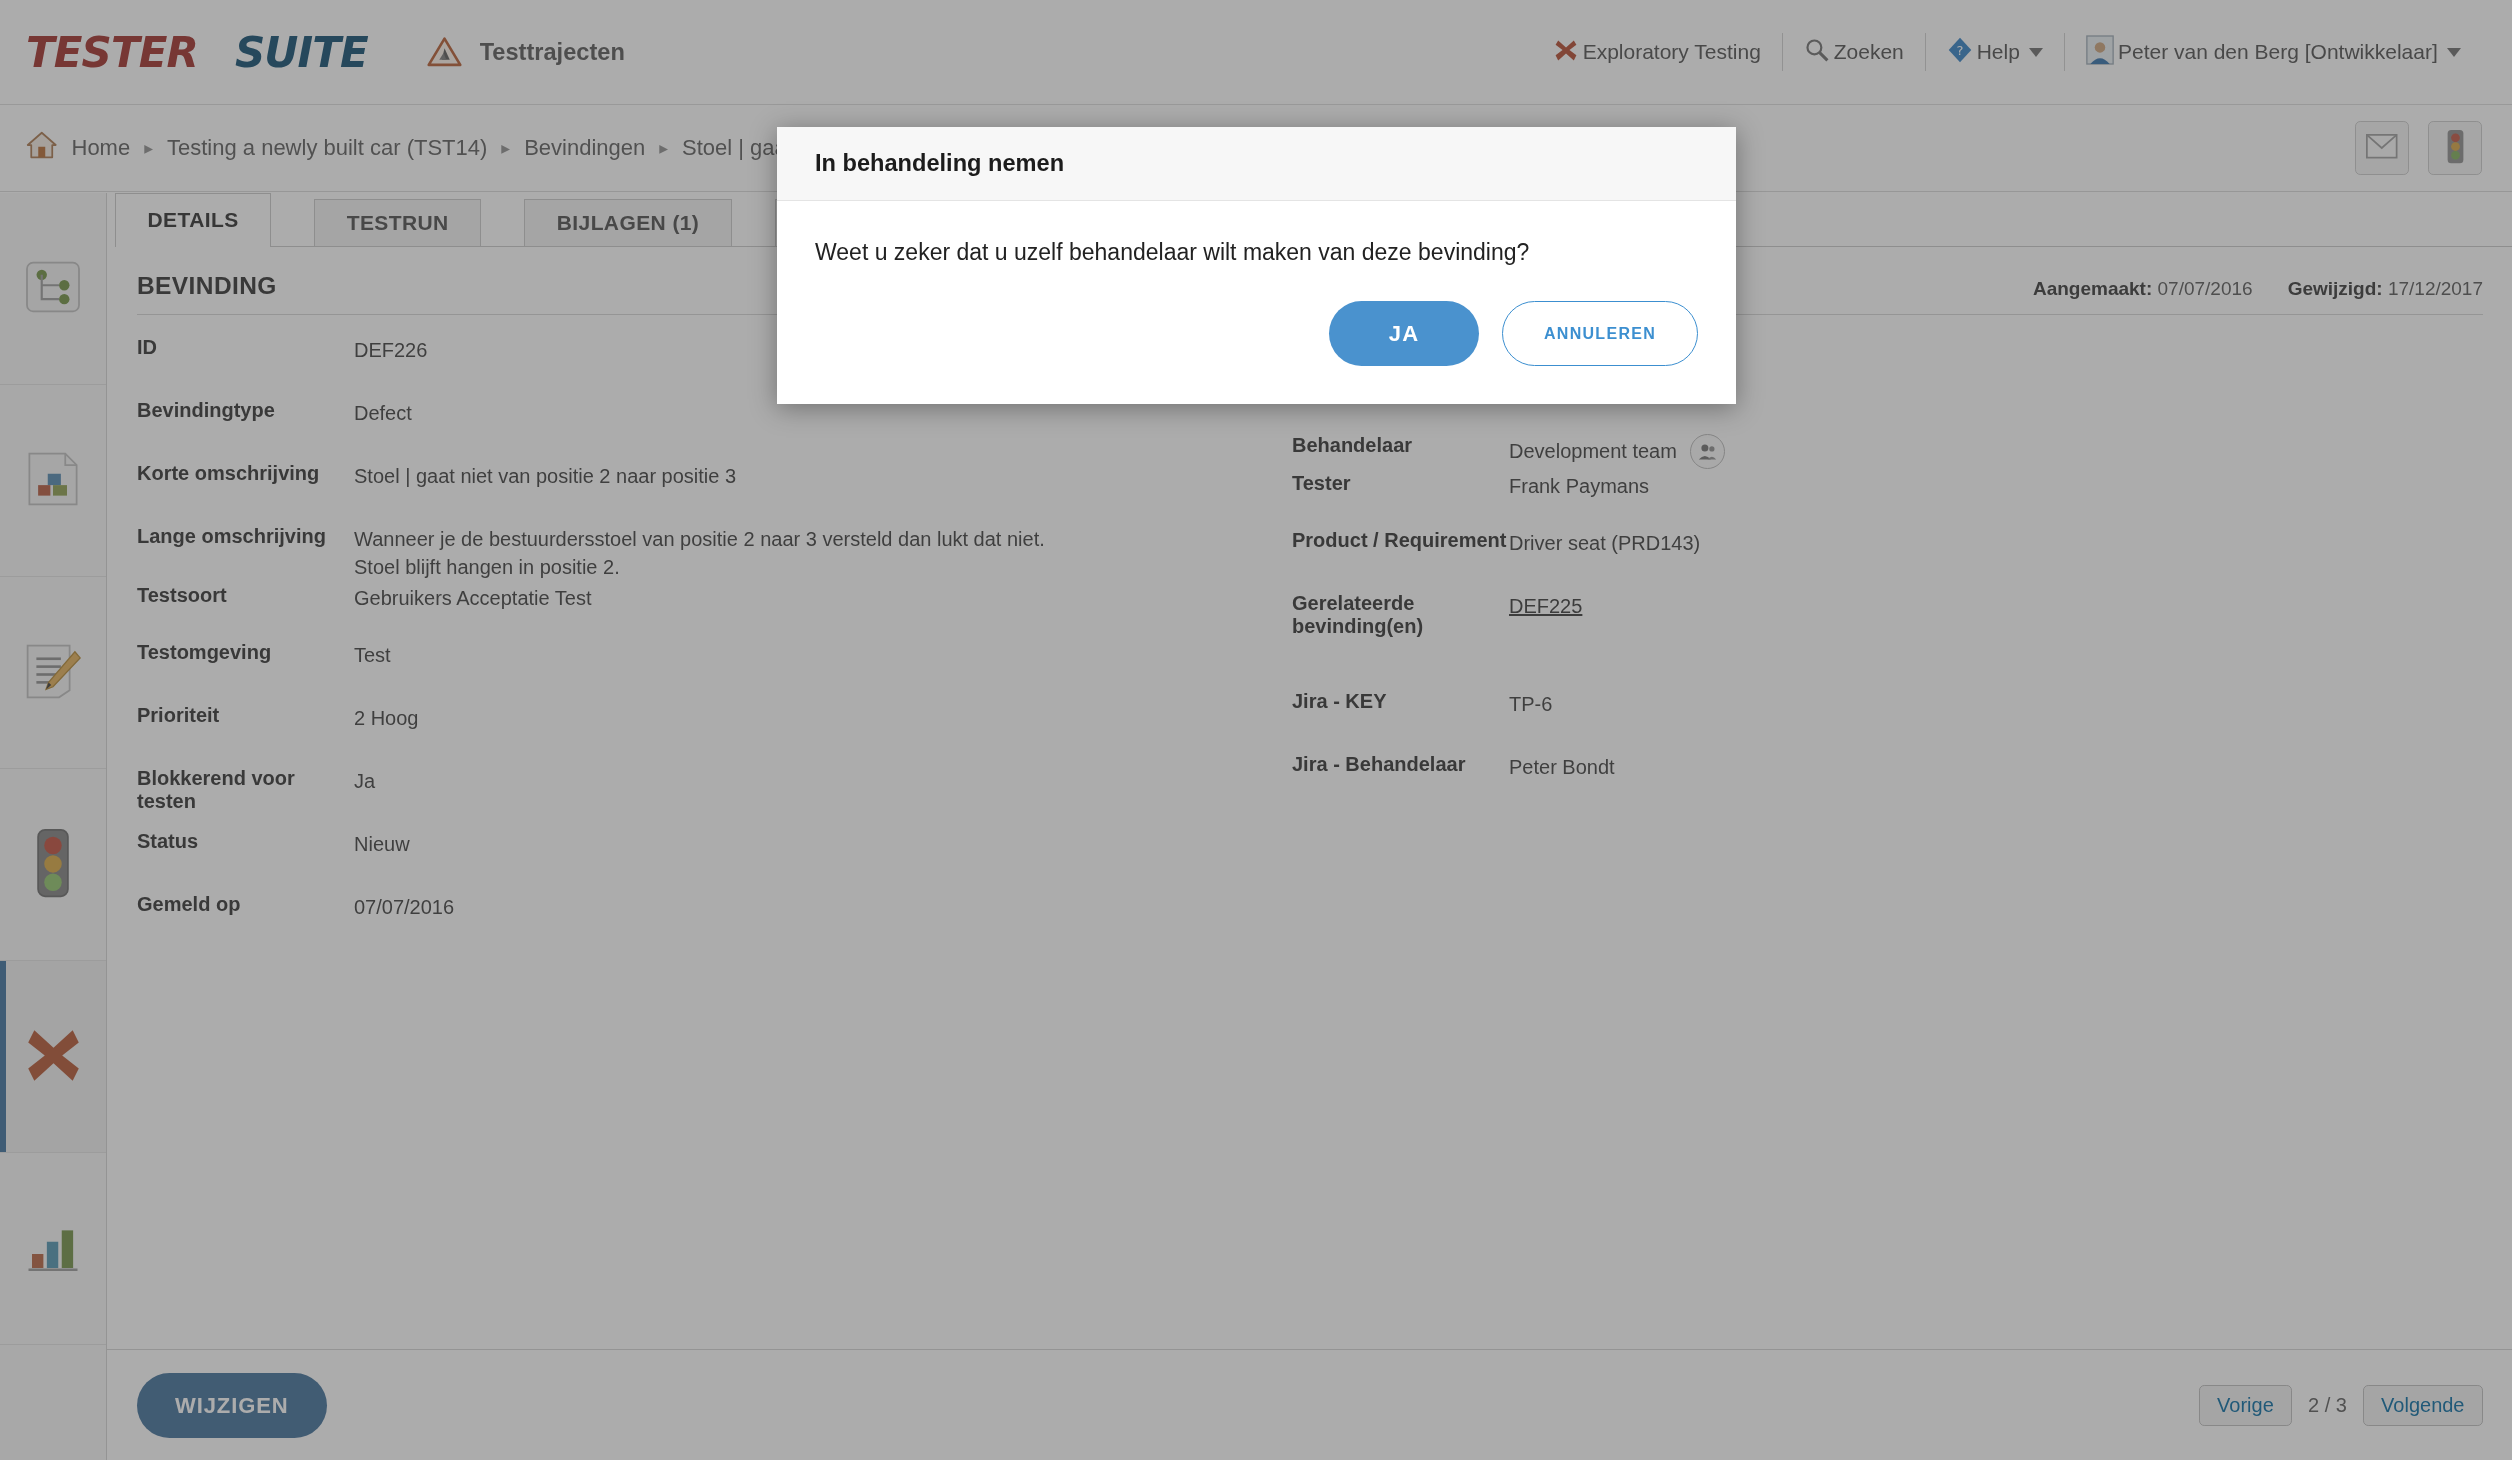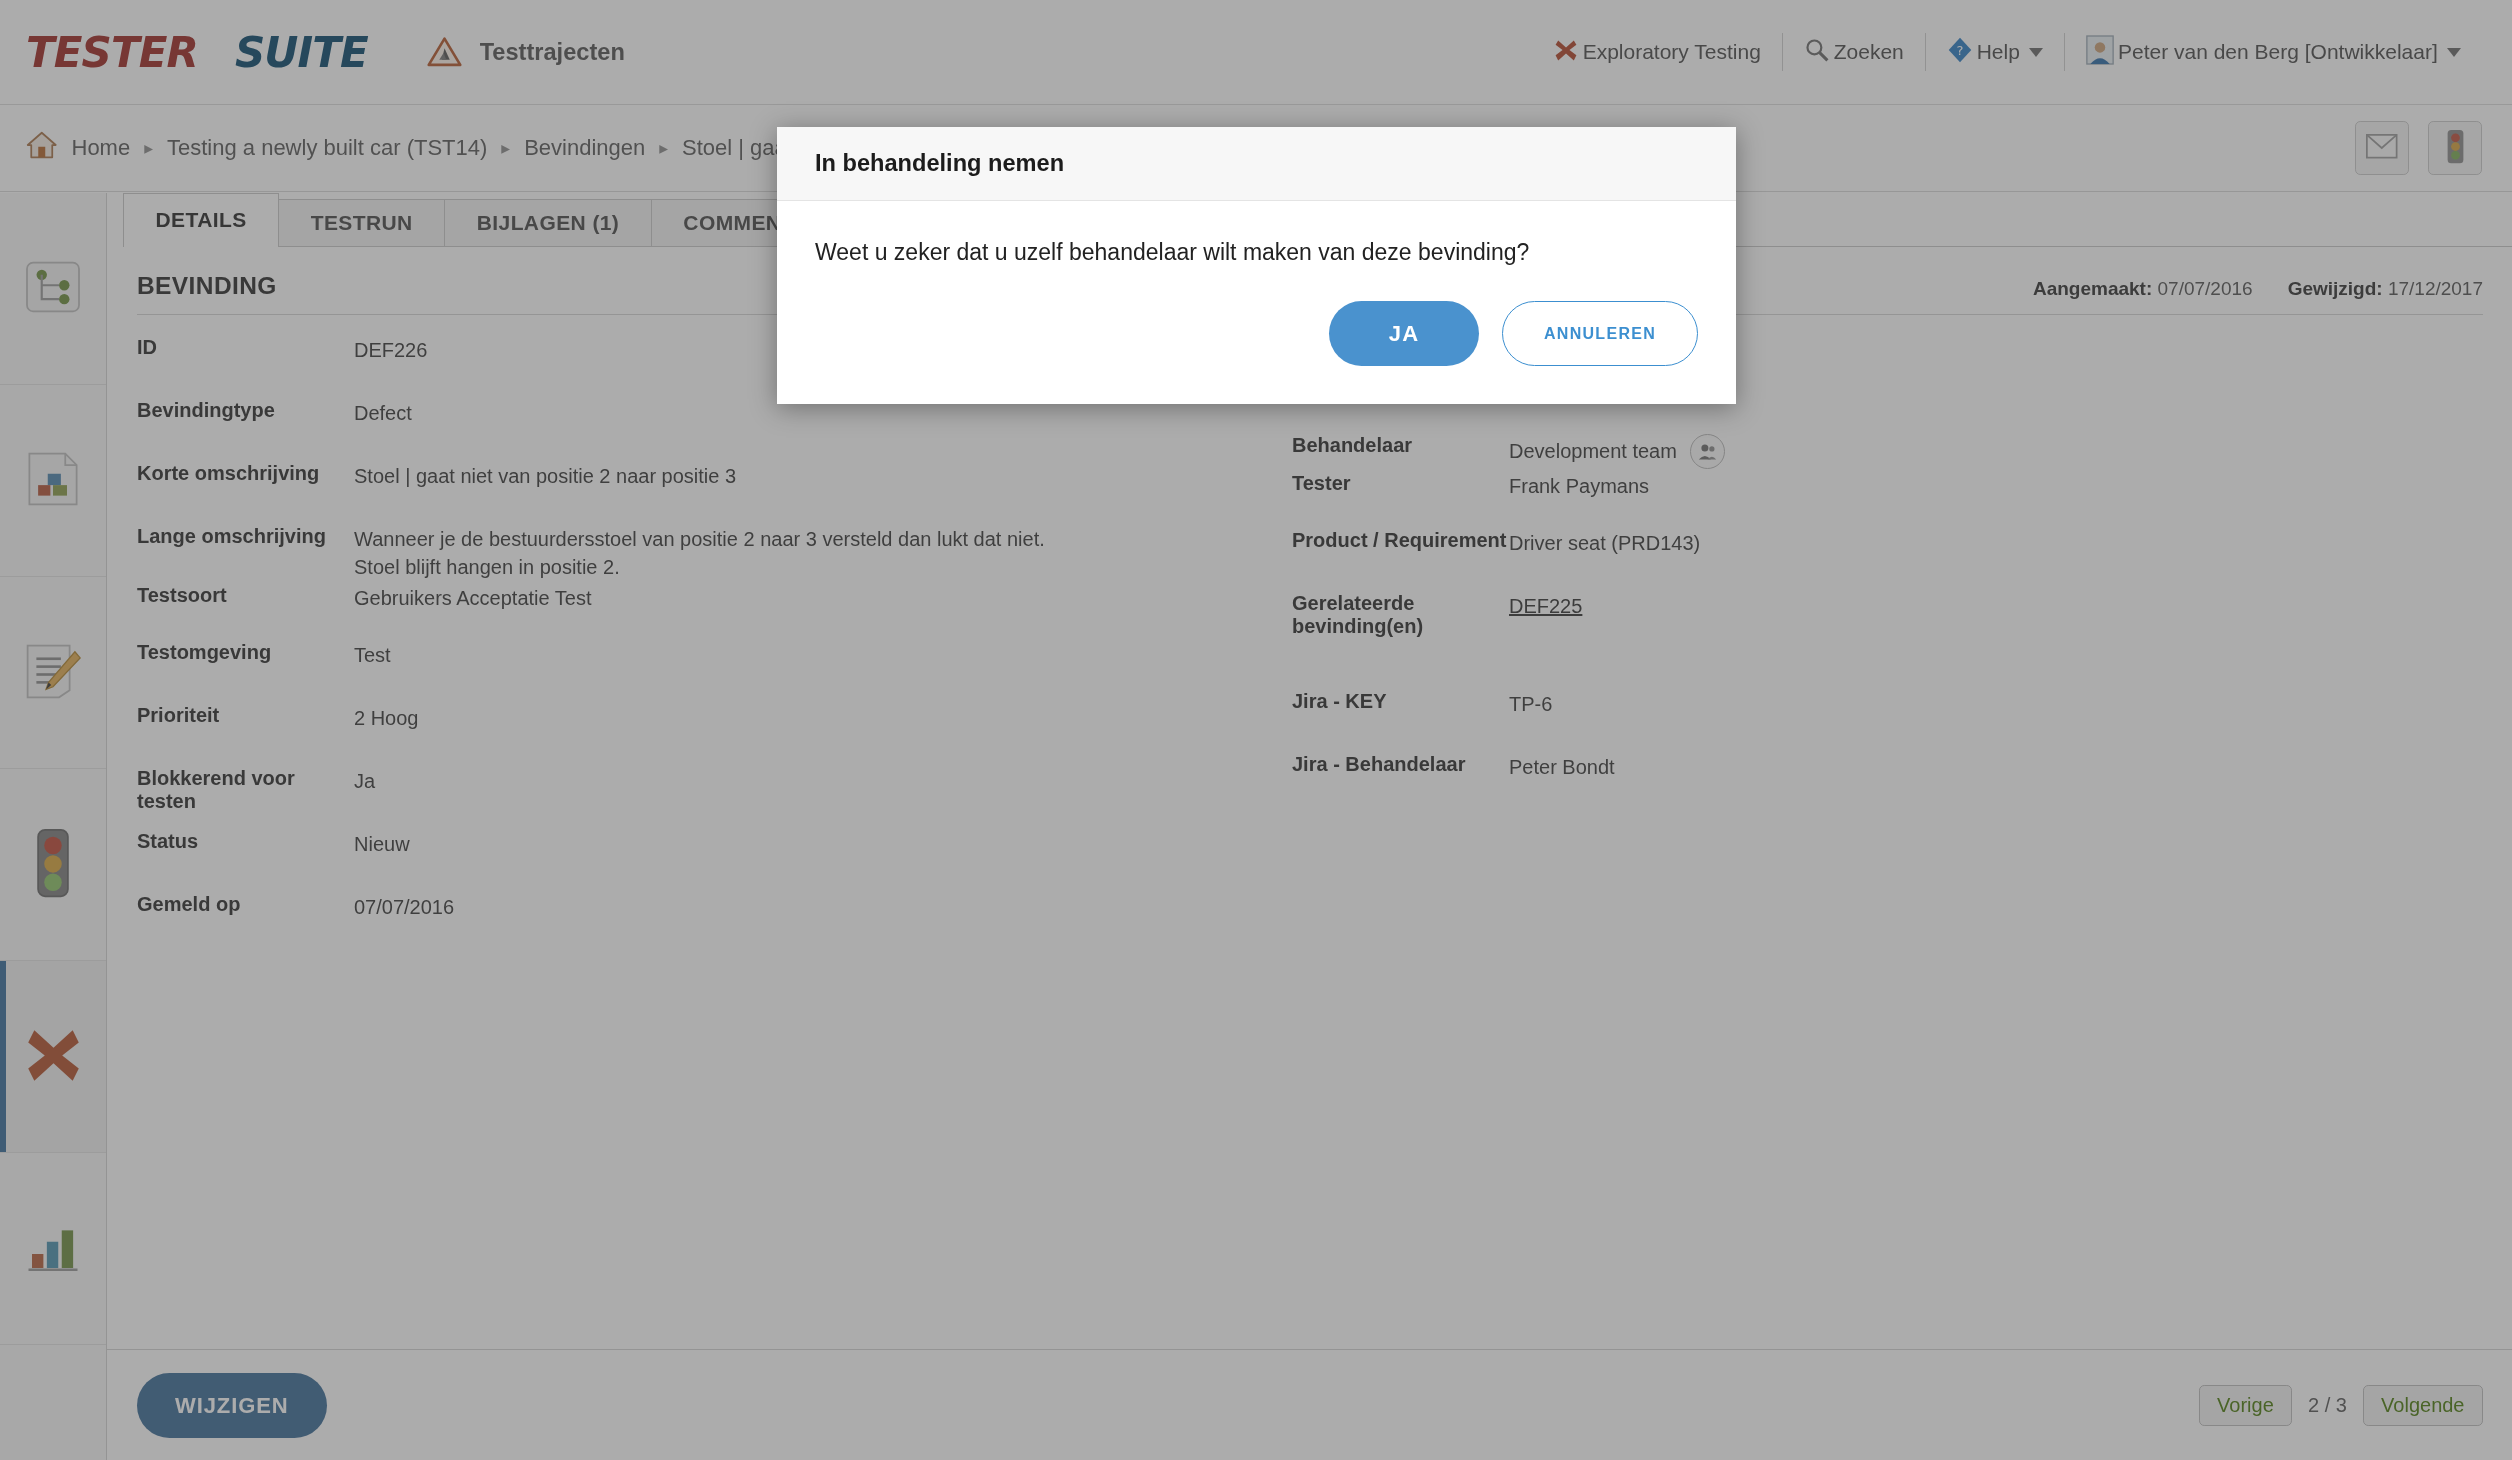--- a/index.html
+++ b/index.html
@@ -123,24 +123,25 @@
   
   .content {
     position: absolute; top: 193px; left: 107px;
     width: 2406px; height: 1267px;
     background: #ffffff;
   }
 
   .tabs {
     position: relative;
     height: 54px;
-    margin: 0 0 0 16px;
+    margin: 0 0 0 8px;
     display: flex; align-items: flex-end;
     border-bottom: 0.9px solid #c8c8c8;
     padding-left: 0;
+    gap: 44px;
   }
   .tab {
     height: 47px;
     padding: 0 31.5px;
     display: flex; align-items: center;
     font-size: 21px; font-weight: bold;
     color: #4a4a4a;
     letter-spacing: 0.4px;
     border: 0.9px solid #c8c8c8;
     border-bottom: none;
@@ -229,21 +230,21 @@
   }
   .pager {
     margin-left: auto;
     display: flex; align-items: center; gap: 15.7px;
   }
   .pager-btn {
     border: 0.9px solid #bdbdbd;
     background: #f3f3f3;
     border-radius: 5.2px;
     padding: 7.9px 17.5px;
-    font-size: 20px; color: #4d7c0f;
+    font-size: 20px; color: #0369a1;
     font-family: "Liberation Sans", sans-serif;
     cursor: pointer;
   }
   .pager-count { font-size: 20px; color: #5a5a5a; }
 
   
   .overlay {
     position: absolute; top: 0; left: 0;
     width: 2512px; height: 1461px;
     background: rgba(70,70,70,0.45);

